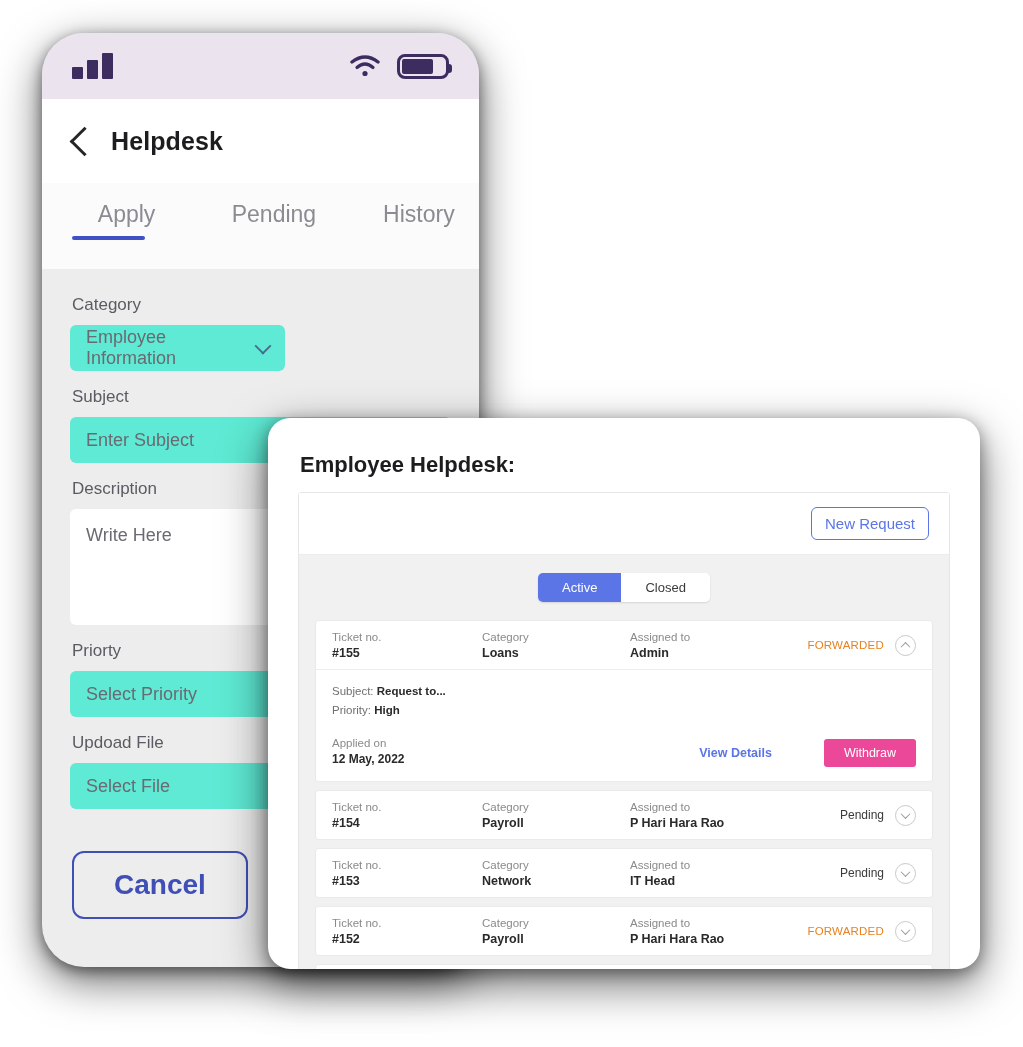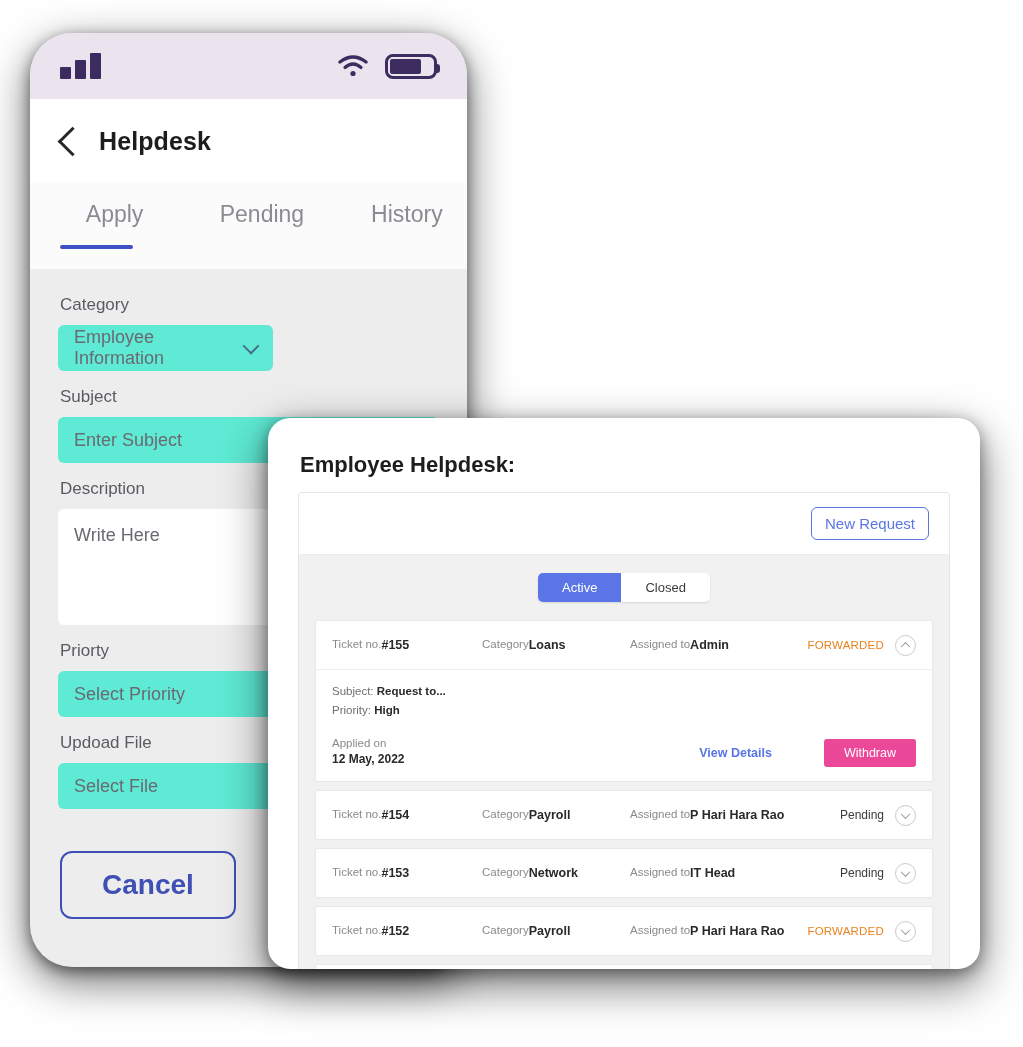--- a/index.html
+++ b/index.html
@@ -7,21 +7,21 @@
     width:1023px;height:1047px;
     background:#ffffff;
     font-family:"Liberation Sans", sans-serif;
     position:relative;overflow:hidden;
     -webkit-font-smoothing:antialiased;
   }
   .stage{position:absolute;inset:0;}
 
   
   .phone{
-    position:absolute;left:30px;top:33px;width:437px;height:934px;
+    position:absolute;left:42px;top:33px;width:437px;height:934px;
     background:#ededed;
     border-radius:42px;
     box-shadow:0 14px 44px rgba(0,0,0,.58), 0 4px 14px rgba(0,0,0,.45);
     overflow:hidden;
     z-index:1;
   }
   .phone-statusbar{
     height:66px;background:#ebe4ef;
     display:flex;align-items:center;justify-content:space-between;
     padding:0 30px;box-sizing:border-box;
@@ -47,21 +47,21 @@
     padding:0 28px;box-sizing:border-box;gap:16px;
   }
   .back-chev{width:18px;height:18px;border-left:3px solid #262626;border-bottom:3px solid #262626;transform:rotate(45deg);margin-left:4px;}
   .phone-title{font-size:25px;font-weight:700;color:#1d1d1f;letter-spacing:.1px;}
 
   .phone-tabs{
     height:86px;background:#fbfbfb;display:flex;align-items:flex-start;
     padding:18px 0 0 0;box-sizing:border-box;
   }
   .ptab{
-    font-size:23px;color:#8b8b93;position:relative;padding-bottom:21px;
+    font-size:23px;color:#8b8b93;position:relative;padding-bottom:12px;
     text-align:center;
   }
   .ptab.t1{width:118px;margin-left:30px;}
   .ptab.t2{width:140px;margin-left:28px;}
   .ptab.t3{width:130px;margin-left:20px;}
   .ptab.active::after{
     content:"";position:absolute;left:0;right:36px;bottom:0;height:4px;
     background:#3f51c4;border-radius:2px;
   }
   .phone-form{padding:26px 28px 0 28px;}
@@ -117,21 +117,21 @@
   .seg-btn.on{background:#5b75e6;color:#ffffff;}
 
   .ticket{
     background:#ffffff;border:1px solid #e9e9e9;border-radius:3px;
     margin-bottom:8px;
   }
   .ticket:last-child{margin-bottom:0;}
   .trow{
     display:flex;align-items:center;height:48px;padding:0 16px;box-sizing:border-box;
   }
-  .tcol{display:flex;flex-direction:row;justify-content:flex-start;}
+  .tcol{display:flex;flex-direction:column;justify-content:flex-end;}
   .tcol .k{font-size:11.5px;color:#8a8a8a;line-height:15px;}
   .tcol .v{font-size:12.5px;color:#2a2a2a;font-weight:700;line-height:16px;}
   .c1{width:150px;}
   .c2{width:148px;}
   .c3{width:175px;}
   .tstat{margin-left:auto;display:flex;align-items:center;gap:11px;}
   .stxt{font-size:12px;color:#3a3a3a;}
   .stxt.fwd{color:#e8821f;font-size:11.5px;letter-spacing:.2px;}
   .circ{
     width:19px;height:19px;border-radius:50%;border:1.3px solid #c9c9c9;

